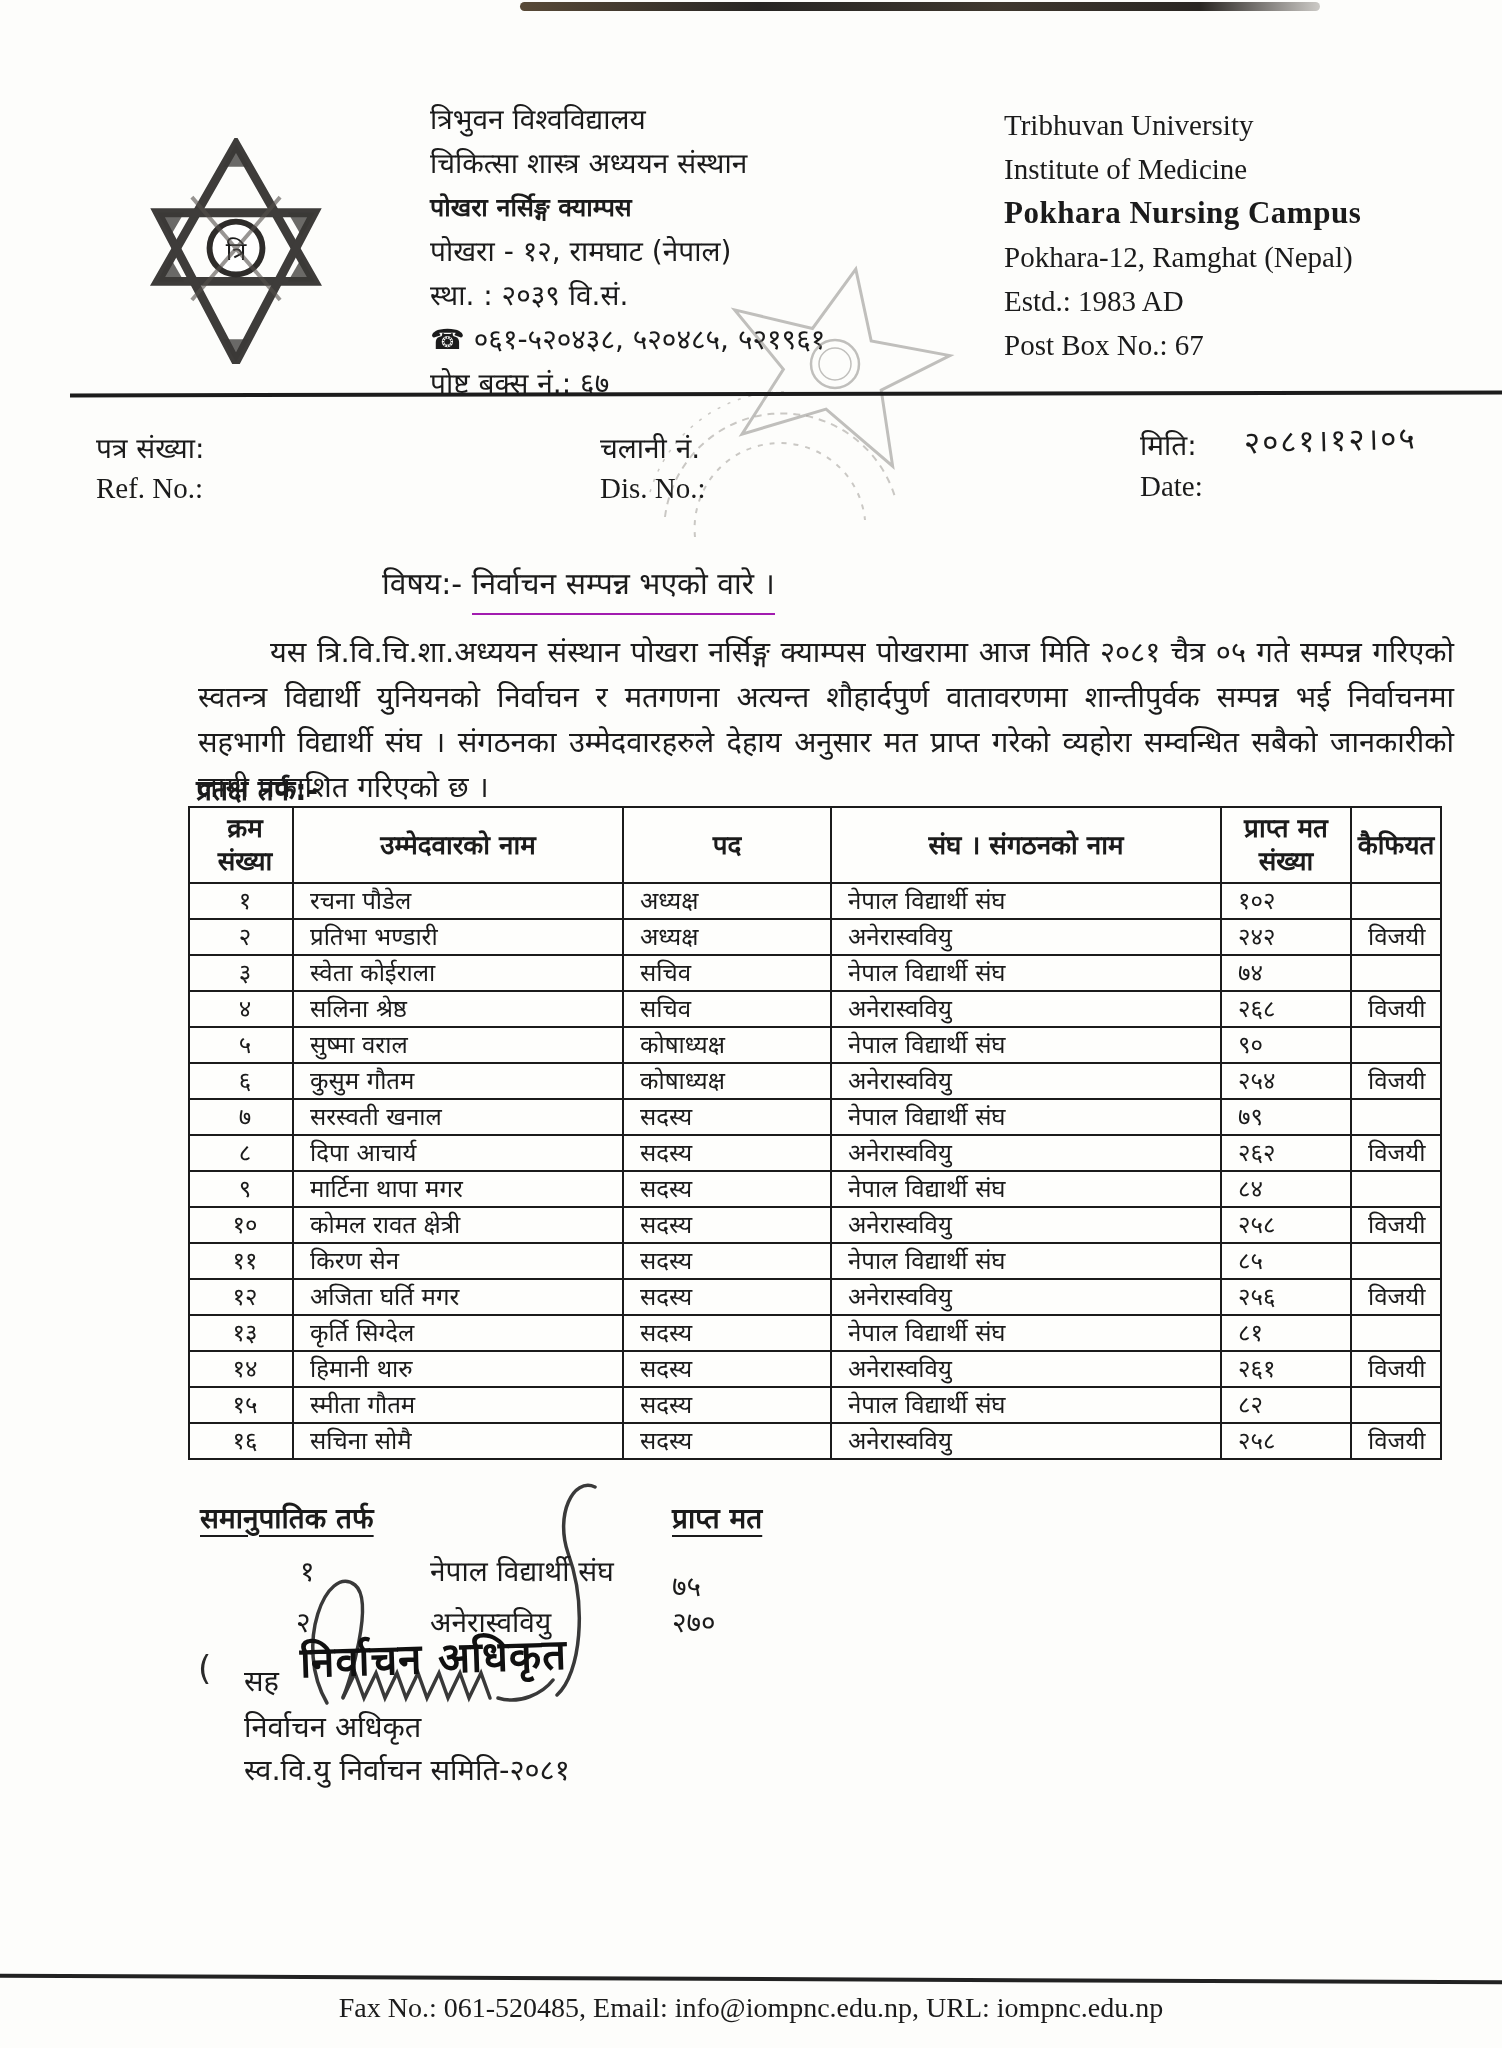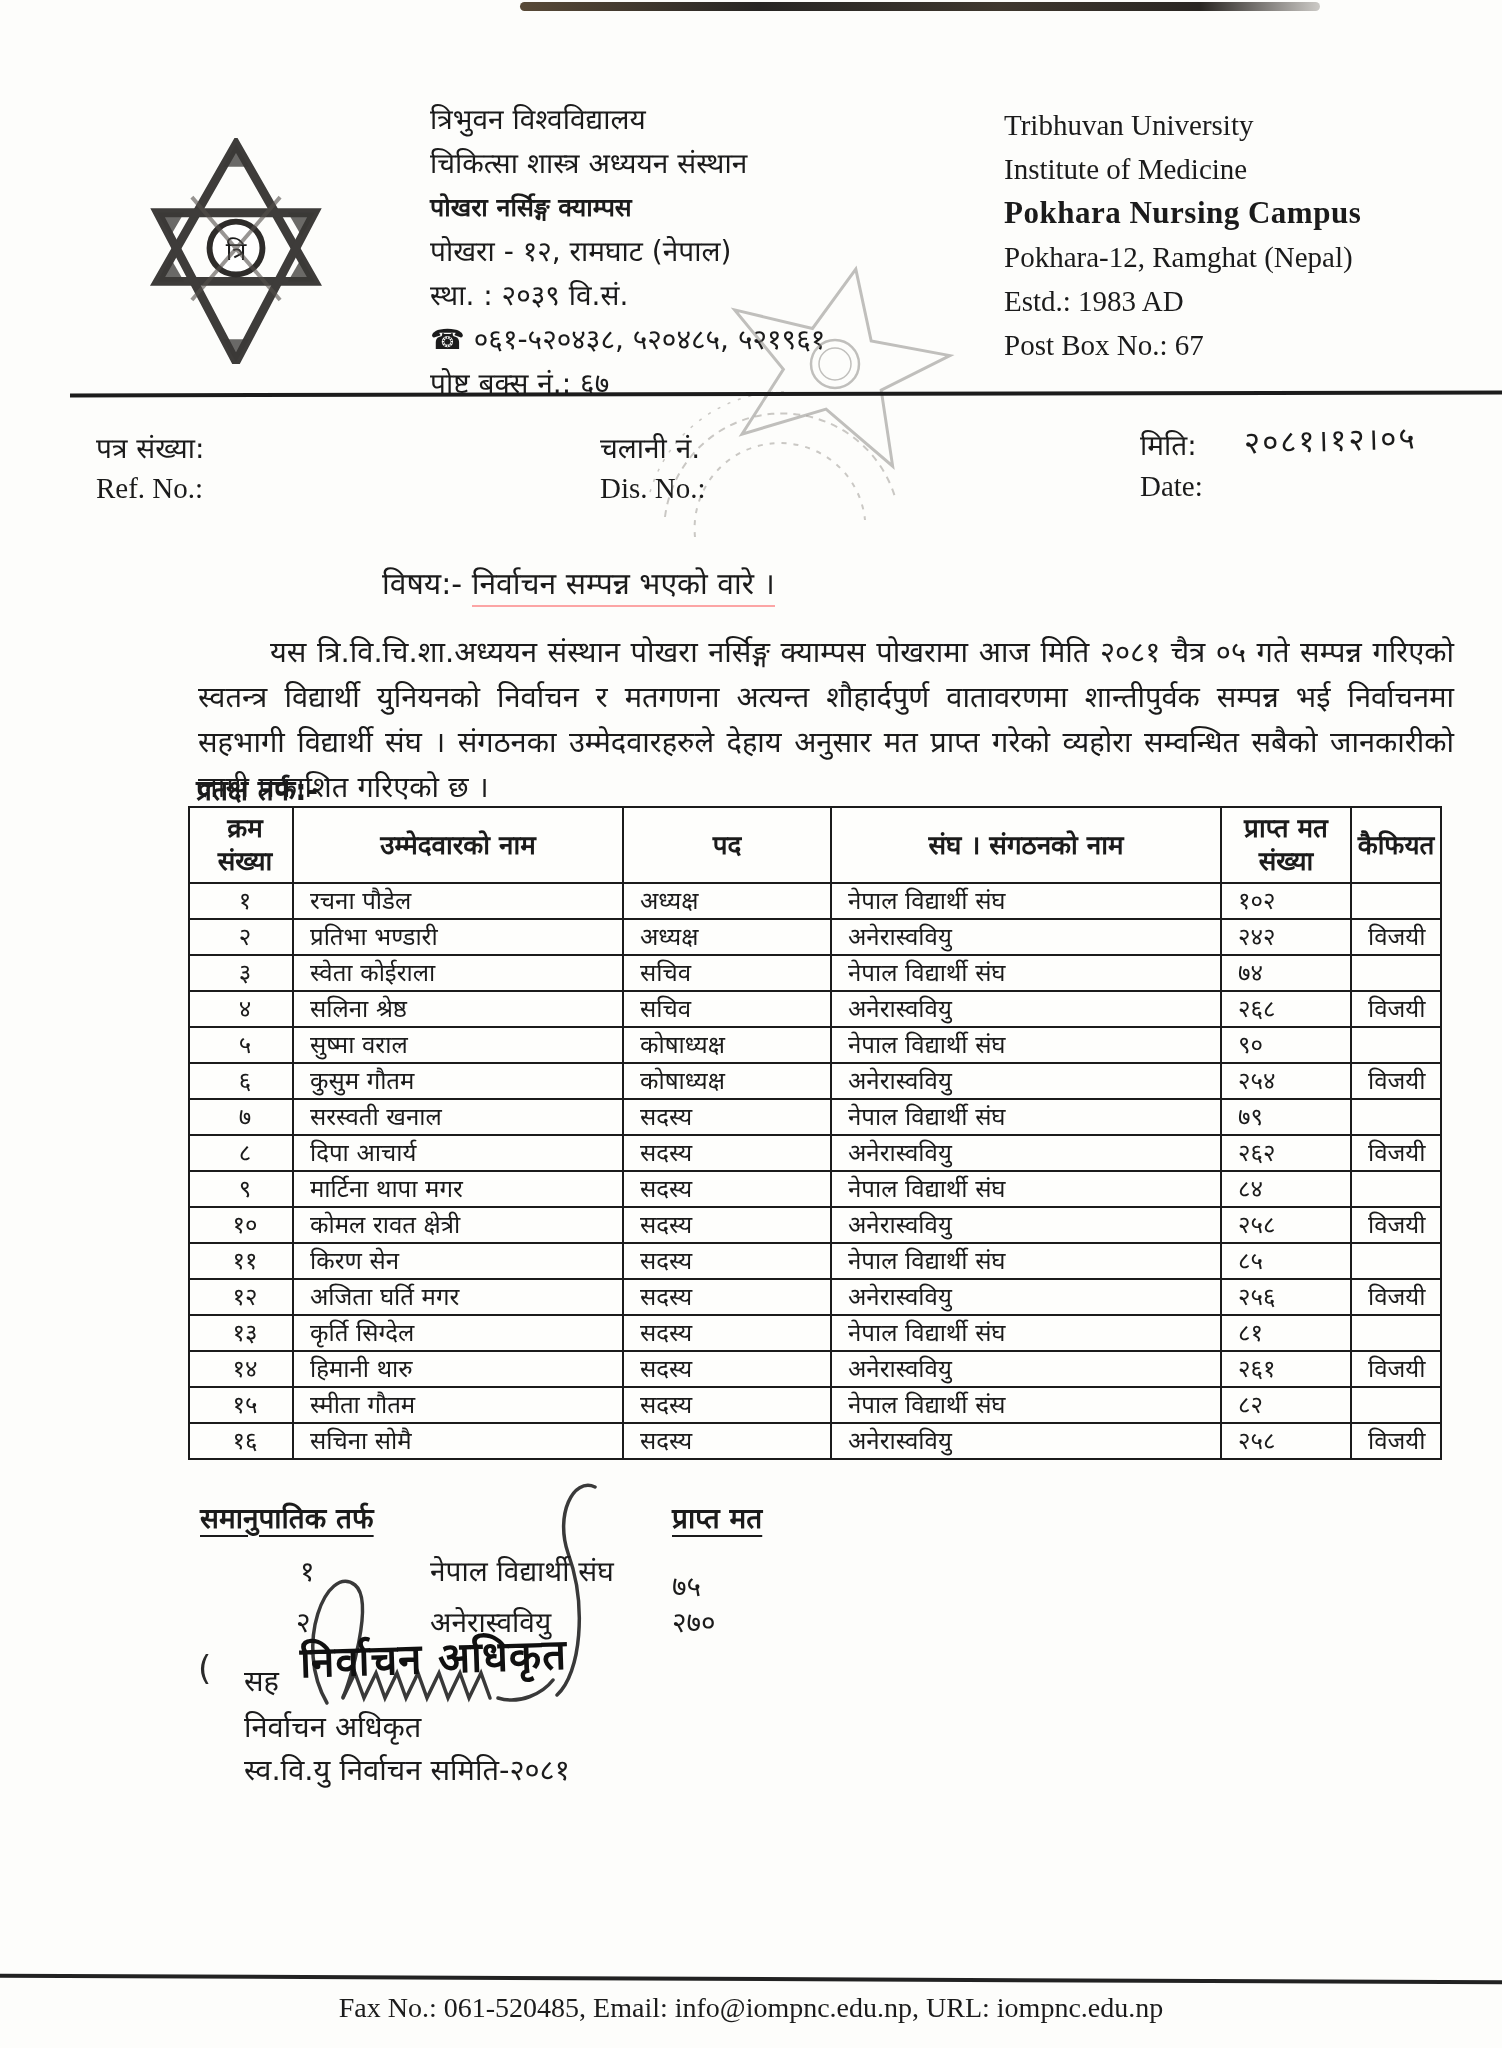--- a/index.html
+++ b/index.html
@@ -24,21 +24,21 @@
   .lh-en div{line-height:44px;font-size:29px;white-space:nowrap;}
   .lh-en .campus{font-size:31px;font-weight:bold;letter-spacing:.5px;}
 
   .rule{left:70px;top:392px;width:1432px;height:4px;background:#1c1c1c;transform:rotate(-.12deg);}
 
   .ref-label-np{font-size:28px;}
   .ref-label-en{font-size:29px;}
   .date-value{font-size:31px;transform:rotate(-1.6deg);letter-spacing:2px;}
 
   .subject{font-size:30px;white-space:nowrap;}
-  .subject .u{border-bottom:2px solid #fca5a5;padding-bottom:4px;}
+  .subject .u{border-bottom:2px solid #a21caf;padding-bottom:12px;}
 
   .body-par{left:198px;top:630px;width:1256px;font-size:29px;line-height:45px;
     text-align:justify;text-indent:72px;}
 
   .sec-title{font-size:28px;font-weight:bold;text-decoration:underline;text-underline-offset:6px;}
 
   
   .tbl{left:188px;top:806px;width:1250px;border:2px solid #1b1b1b;background:#fefefc;}
   .tbl-row{display:grid;grid-template-columns:96px 330px 208px 390px 130px 1fr;padding-left:8px;}
   .tbl-head{border-bottom:2px solid #1b1b1b;}

